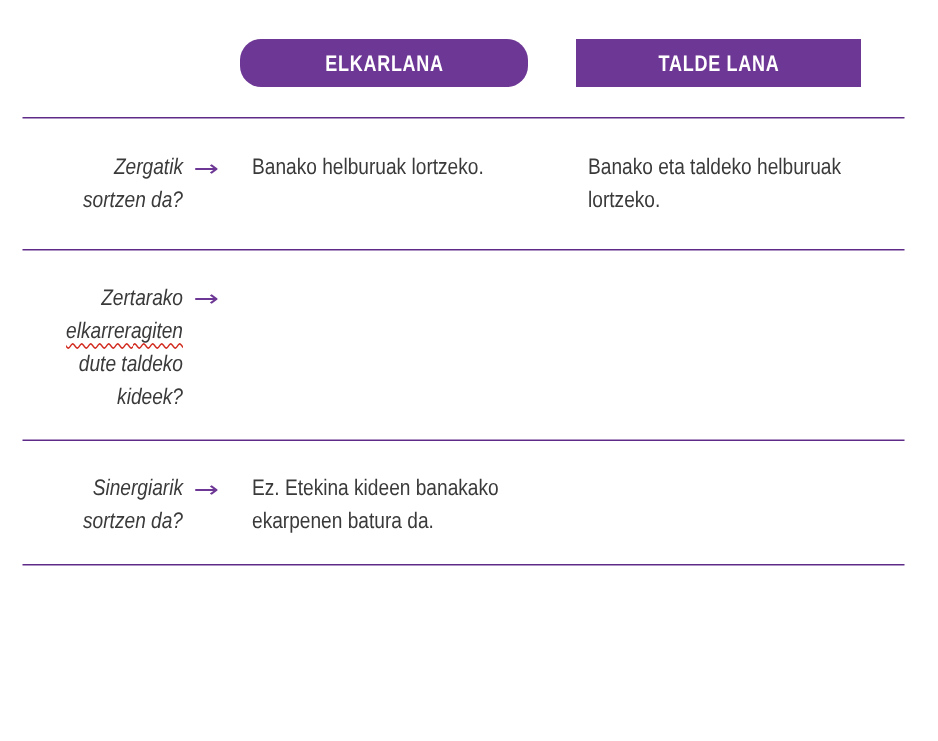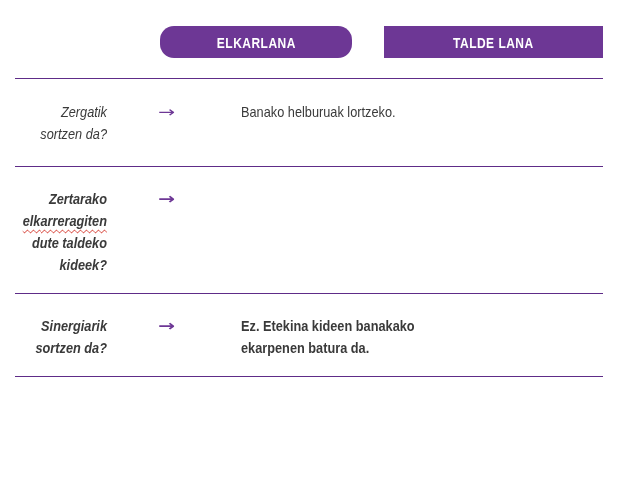--- a/index.html
+++ b/index.html
@@ -13,21 +13,21 @@
     overflow: hidden;
   }
   
   .header-row { position: relative; height: 32px; margin-top: 26px; }
   .hbox {
     position: absolute; top: 0; height: 32px;
     background: #6d3795;
     display: flex; align-items: center; justify-content: center;
   }
   .hbox-1 { left: 160px; width: 192px; border-radius: 14px; }
-  .hbox-2 { left: 384px; width: 219px; }
+  .hbox-2 { left: 384px; width: 190px; }
   .hlabel {
     color: #ffffff;
     font-weight: bold;
     font-size: 15px;
     letter-spacing: 0.6px;
     white-space: nowrap;
     transform: scaleX(0.8);
     transform-origin: 50% 50%;
   }
   
@@ -35,24 +35,24 @@
     width: 588px;
     margin-left: 15px;
     height: 0;
     border-top: 1.6px solid #5e2c88;
   }
   .rule-first { margin-top: 20px; }
   
   .row {
     display: grid;
     grid-template-columns: 107px 46px 192px 32px 211px;
-    gap: 44px;
+    padding-left: 15px;
   }
   .row-1 { padding-top: 22px; padding-bottom: 21px; }
-  .row-2, .row-3 { padding-top: 21px; padding-bottom: 17px; font-weight: bold; }
+  .row-2, .row-3 { padding-top: 21px; padding-bottom: 17px; }
   .q-cell  { grid-column: 1; text-align: right; font-style: italic; }
   .arrow-cell { grid-column: 2; padding-left: 7px; }
   .cell-a { grid-column: 3; }
   .cell-b { grid-column: 5; }
   .q-line, .t-line {
     display: block;
     white-space: nowrap;
     font-size: 15px;
     line-height: 22px;
   }
@@ -91,20 +91,24 @@
     <div class="q-cell">
           <span class="q-line">Zergatik</span>
           <span class="q-line">sortzen da?</span>
         </div>
     <div class="arrow-cell">
       <span class="arrow">→</span>
     </div>
     <div class="cell cell-a">
           <span class="t-line">Banako helburuak lortzeko.</span>
         </div>
+    <div class="cell cell-b">
+          <span class="t-line">Banako eta taldeko helburuak</span>
+          <span class="t-line">lortzeko.</span>
+        </div>
   </div>
   <div class="rule"></div>
 
   <div class="row row-2">
     <div class="q-cell">
           <span class="q-line">Zertarako</span>
           <span class="q-line misspelled">elkarreragiten</span>
           <span class="q-line">dute taldeko</span>
           <span class="q-line">kideek?</span>
         </div>

